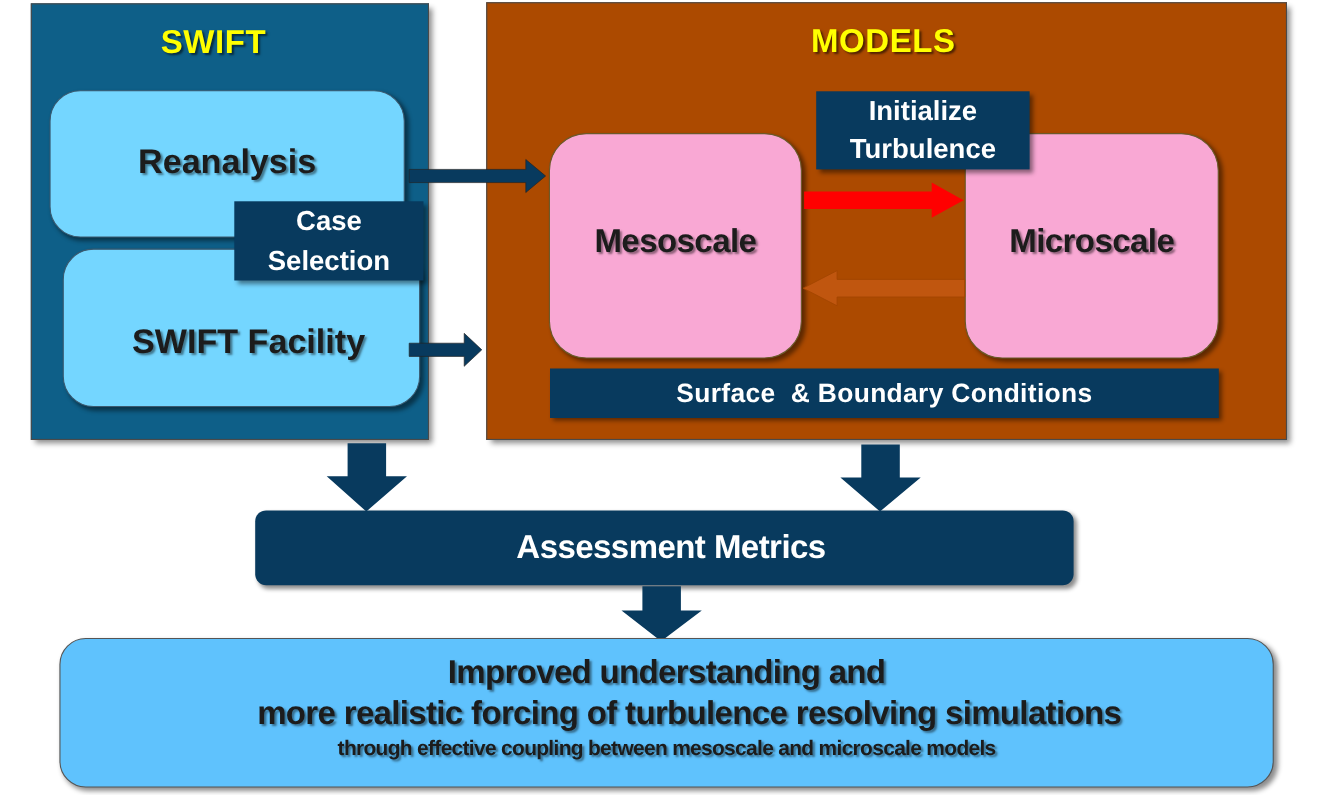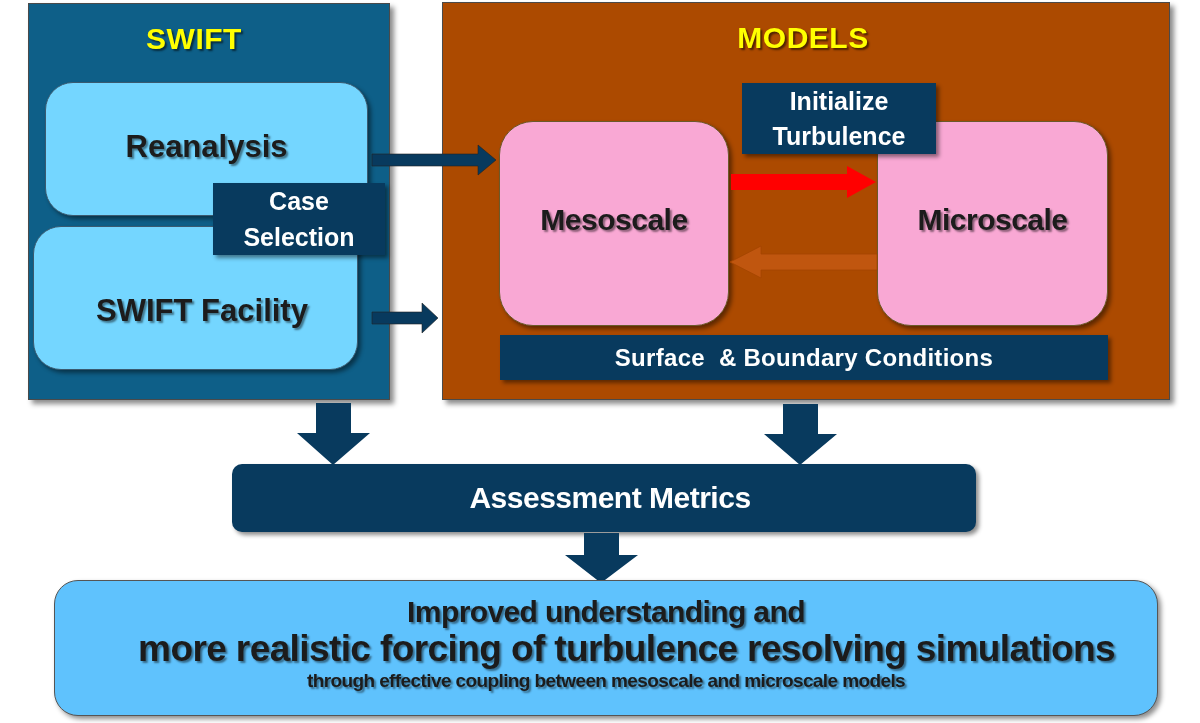--- a/index.html
+++ b/index.html
@@ -32,37 +32,37 @@
   #assess { left: 232px; top: 464px; width: 744px; height: 68px; background: #083a5e;
             border-radius: 10px; box-shadow: 3px 3px 4px rgba(0,0,0,0.45); color: #fff;
             font-weight: bold; font-size: 30px; display: flex; align-items: center;
             justify-content: center; letter-spacing: -0.5px; padding-left: 12px; }
 
   #outcome { left: 54px; top: 580px; width: 1104px; height: 136px; background: #5fc2fd;
              border: 1px solid #555; border-radius: 24px; box-shadow: 3px 3px 5px rgba(0,0,0,0.45);
              text-align: center; color: #1c1c1c; font-weight: bold;
              text-shadow: 2px 2px 2px rgba(0,0,0,0.45); }
   #outcome .l1 { font-size: 30px; line-height: 36px; margin-top: 13px; letter-spacing: -0.6px; }
-  #outcome .l2 { font-size: 37px; line-height: 38px; letter-spacing: -0.6px; padding-left: 41px; }
+  #outcome .l2 { font-size: 30px; line-height: 38px; letter-spacing: -0.6px; padding-left: 41px; }
   #outcome .l3 { font-size: 19px; line-height: 26px; letter-spacing: -0.6px; }
 
   svg.arrow { position: absolute; overflow: visible; }
 </style>
 </head>
 <body>
 
 <div id="data-panel" class="abs">
   <div class="abs panel-title" style="left:0; top:18px; width:330px;">SWIFT</div>
 </div>
 
 <div class="abs light-box" style="left:45px; top:82px; width:323px; height:134px; padding-bottom:4px;">
   <span>Reanalysis</span>
 </div>
 
-<div class="abs light-box" style="left:33px; top:226px; width:325px; height:144px; flex-direction:row; padding-top:26px;padding-left:13px;">
+<div class="abs light-box" style="left:57px; top:226px; width:325px; height:144px; flex-direction:row; padding-top:26px;padding-left:13px;">
   <span>SWIFT Facility</span>
 </div>
 
 <div class="abs dark-label" style="left:213px; top:183px; width:172px; height:72px; flex-direction:column; font-size:25px; line-height:36px;">
   <span>Case</span>
   <span>Selection</span>
 </div>
 
 <div id="models-panel" class="abs">
   <div class="abs panel-title" style="left:0; top:18px; width:720px;">MODELS</div>

